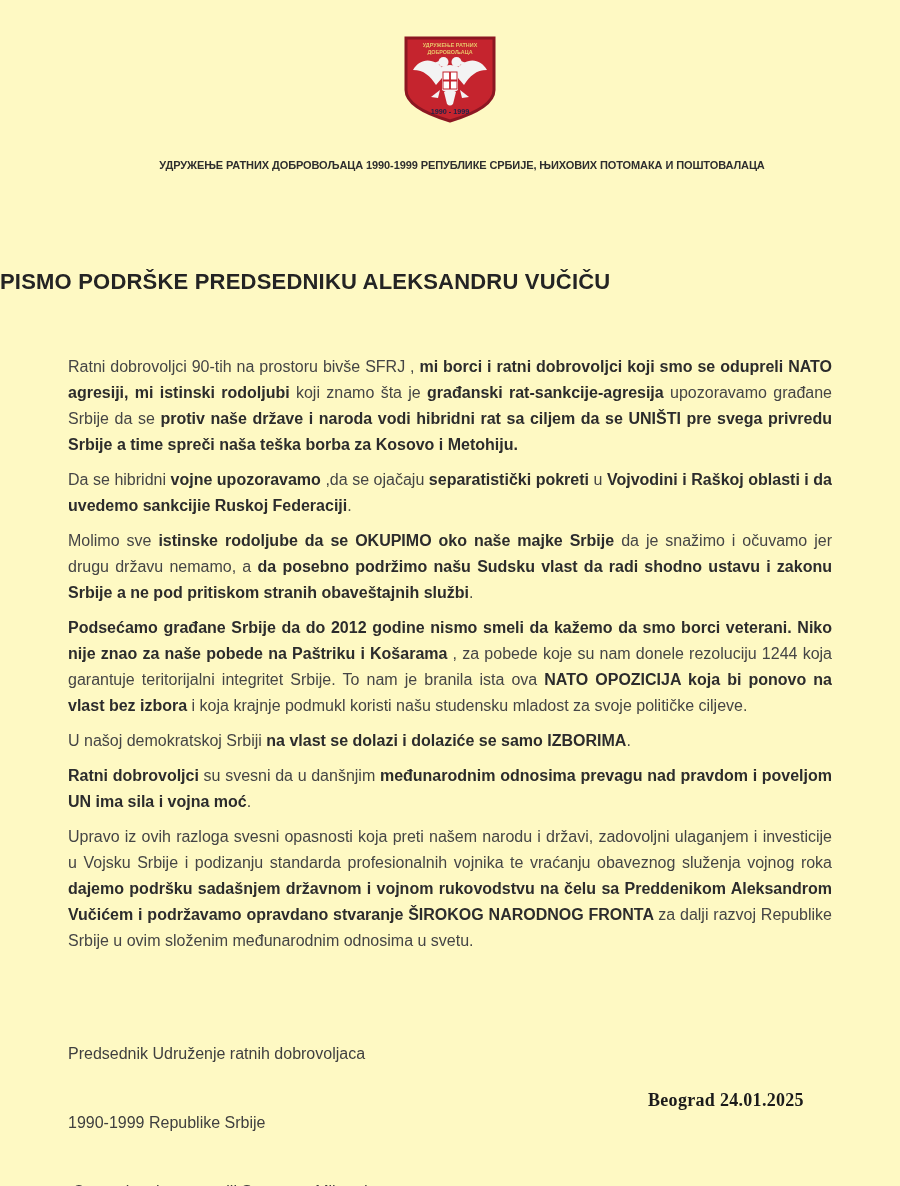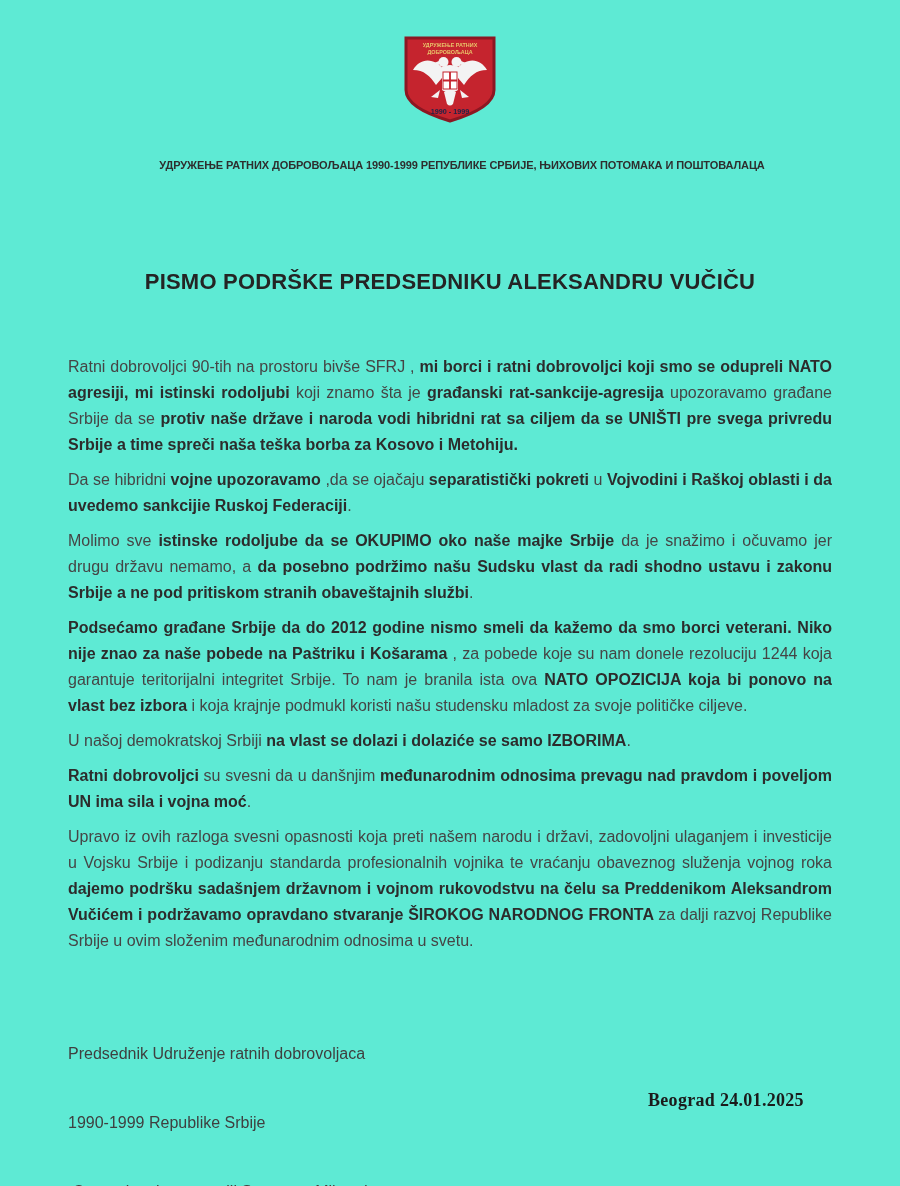--- a/index.html
+++ b/index.html
@@ -1,35 +1,35 @@
 <!DOCTYPE html>
 <html><head>
 <meta charset="utf-8">
 <style>
   * { margin:0; padding:0; box-sizing:border-box; }
   html,body { background:#ffffff; }
   .page {
     position:relative; width:900px; height:1186px; margin:0 auto;
-    background:#5eead4; overflow:hidden;
+    background:#fef9c3; overflow:hidden;
     font-family:"Liberation Sans", sans-serif; color:#3f3f3f;
   }
   .logo { position:absolute; top:34px; left:50%; transform:translateX(-50%); width:100px; height:90px; }
   .header-block {
     position:absolute; top:155px; left:12px; width:100%;
     text-align:center; font-weight:bold; color:#2e2e2e;
     font-size:11px; line-height:21px; letter-spacing:-0.1px;
   }
   .header-line { white-space:nowrap; }
   .email-link {
     color:#2e75b6; text-decoration:underline; letter-spacing:1.2px;
     font-weight:bold; cursor:pointer;
   }
   .doc-title {
     position:absolute; top:269px; left:0; width:100%;
-    text-align:center; font-size:22px; font-weight:bold; color:#242424;
+    text-align:left; font-size:22px; font-weight:bold; color:#242424;
     letter-spacing:0.2px;
   }
   .body-text {
     position:absolute; top:346px; left:68px; width:764px;
     font-size:16px; line-height:26px; text-align:justify; color:#454545;
   }
   .body-text p { margin:8px 0 9px 0; }
   .body-text .b { font-weight:bold; color:#2c2c2c; }
   .signature {
     position:absolute; top:996px; left:68px;

